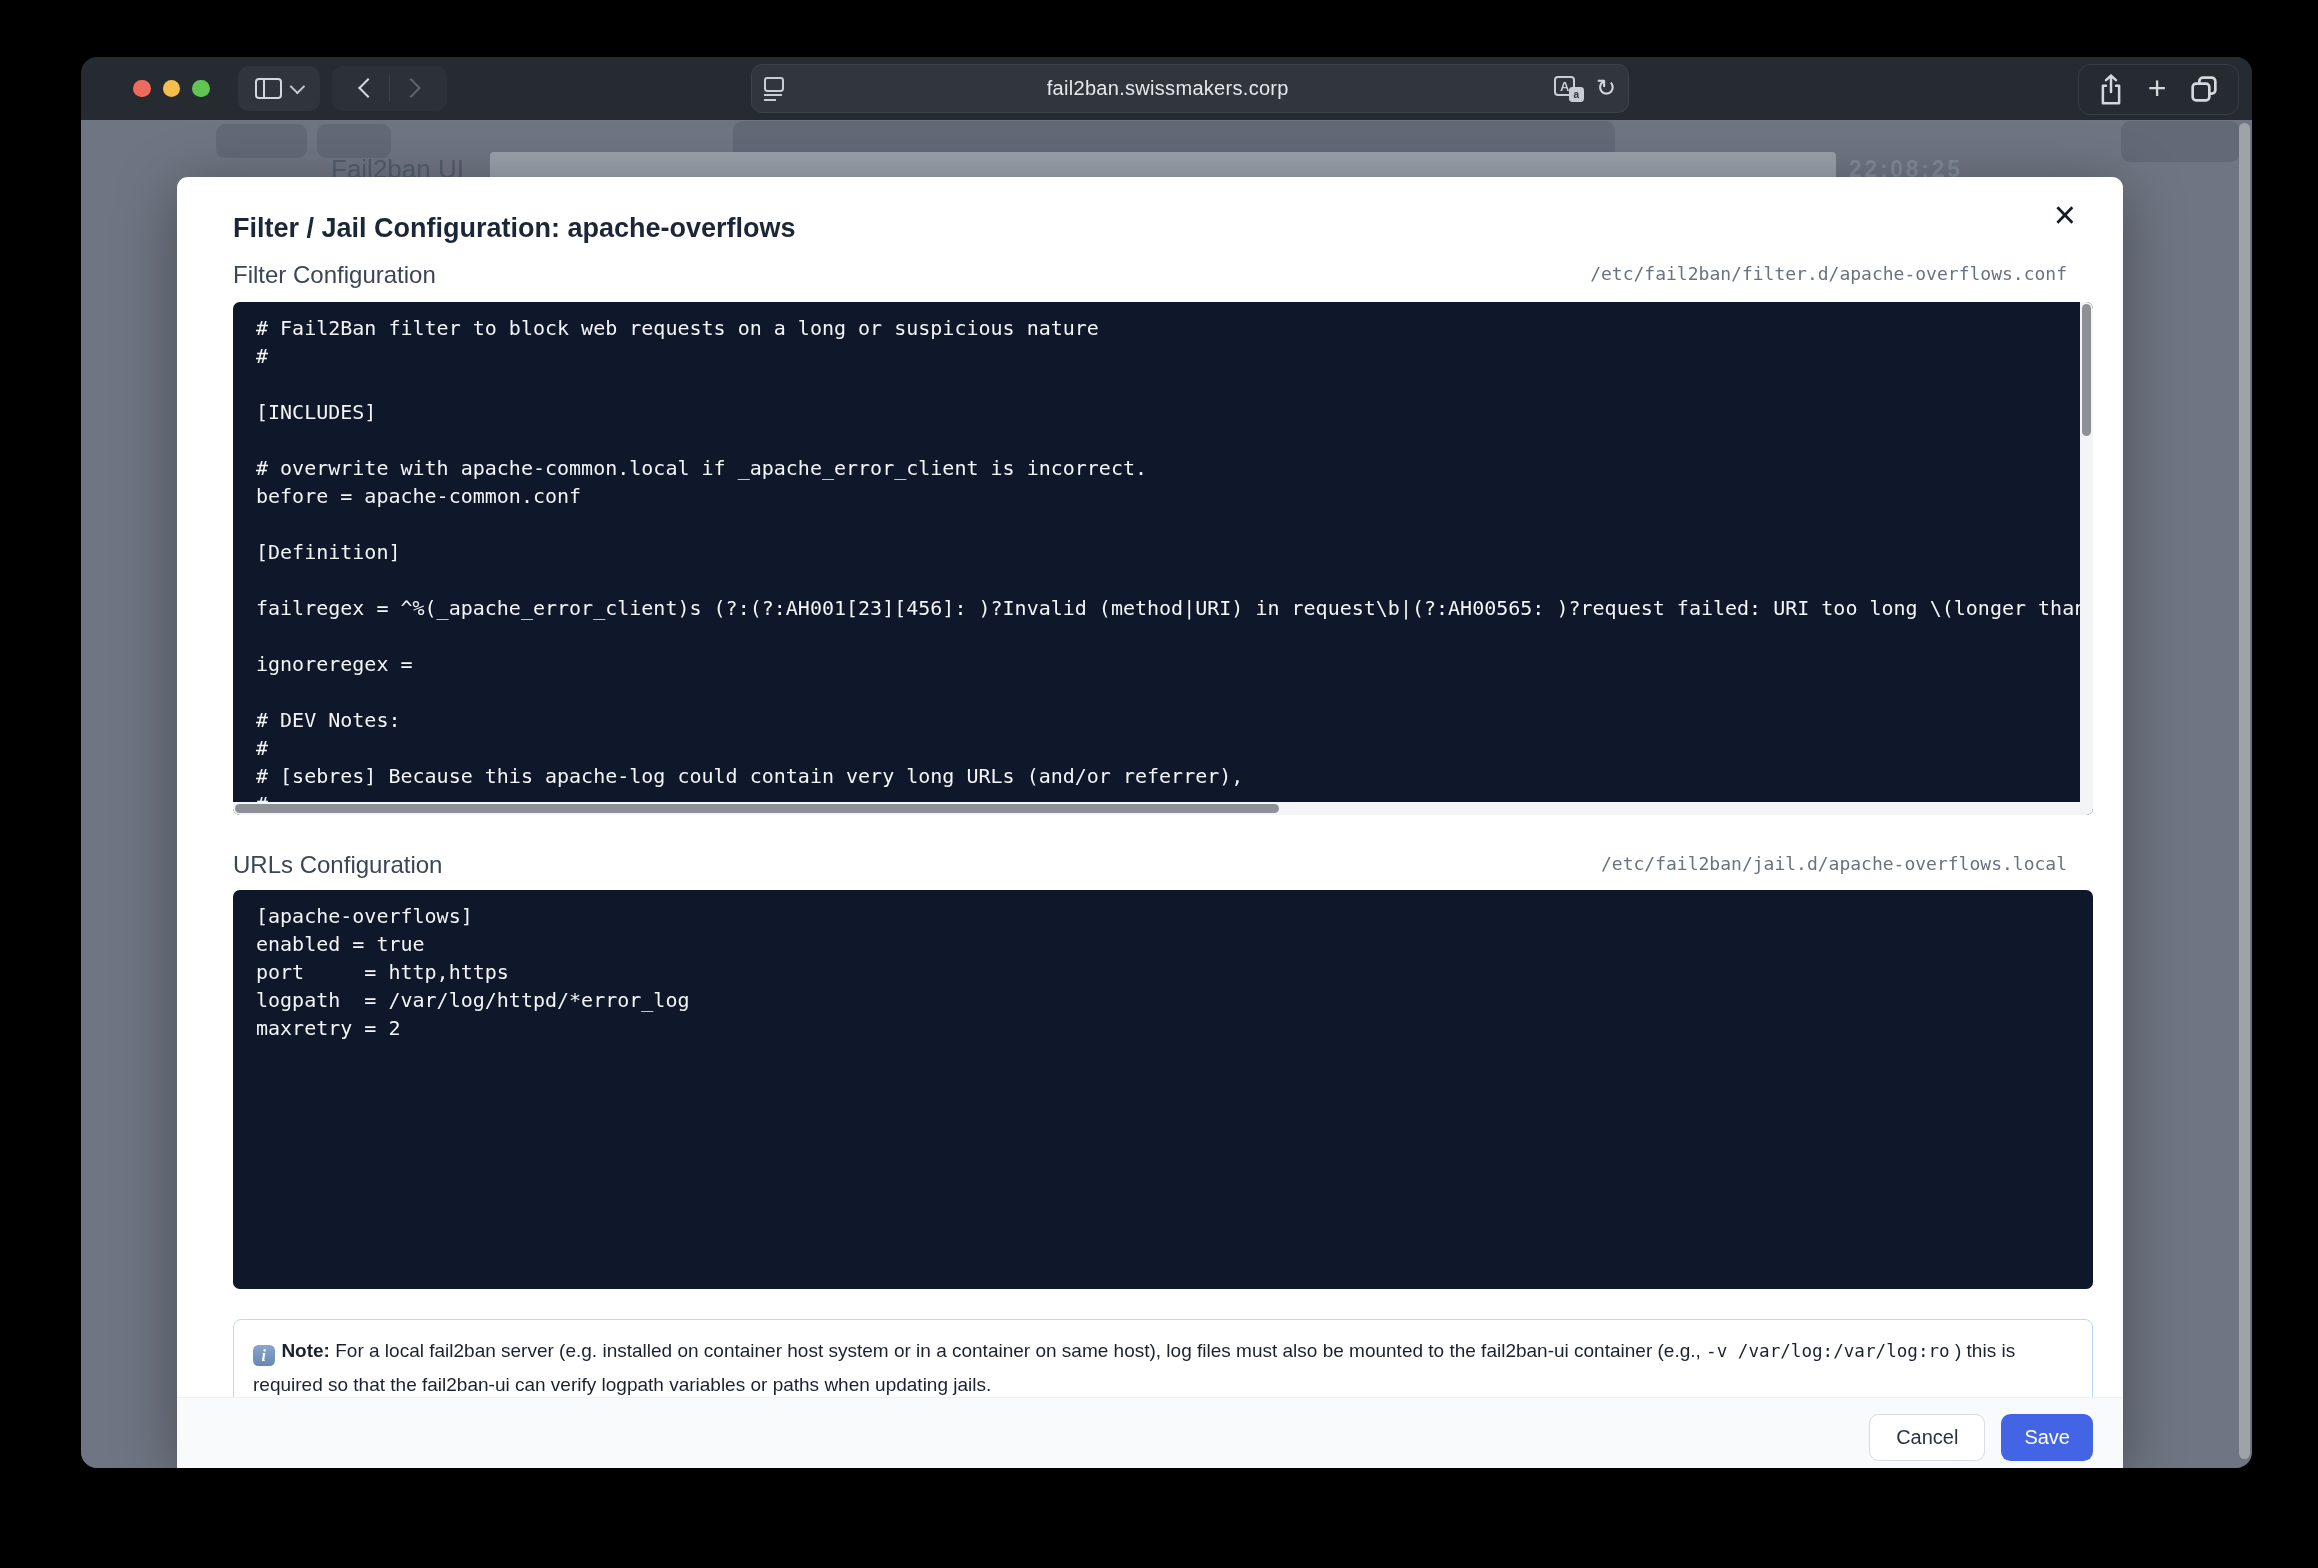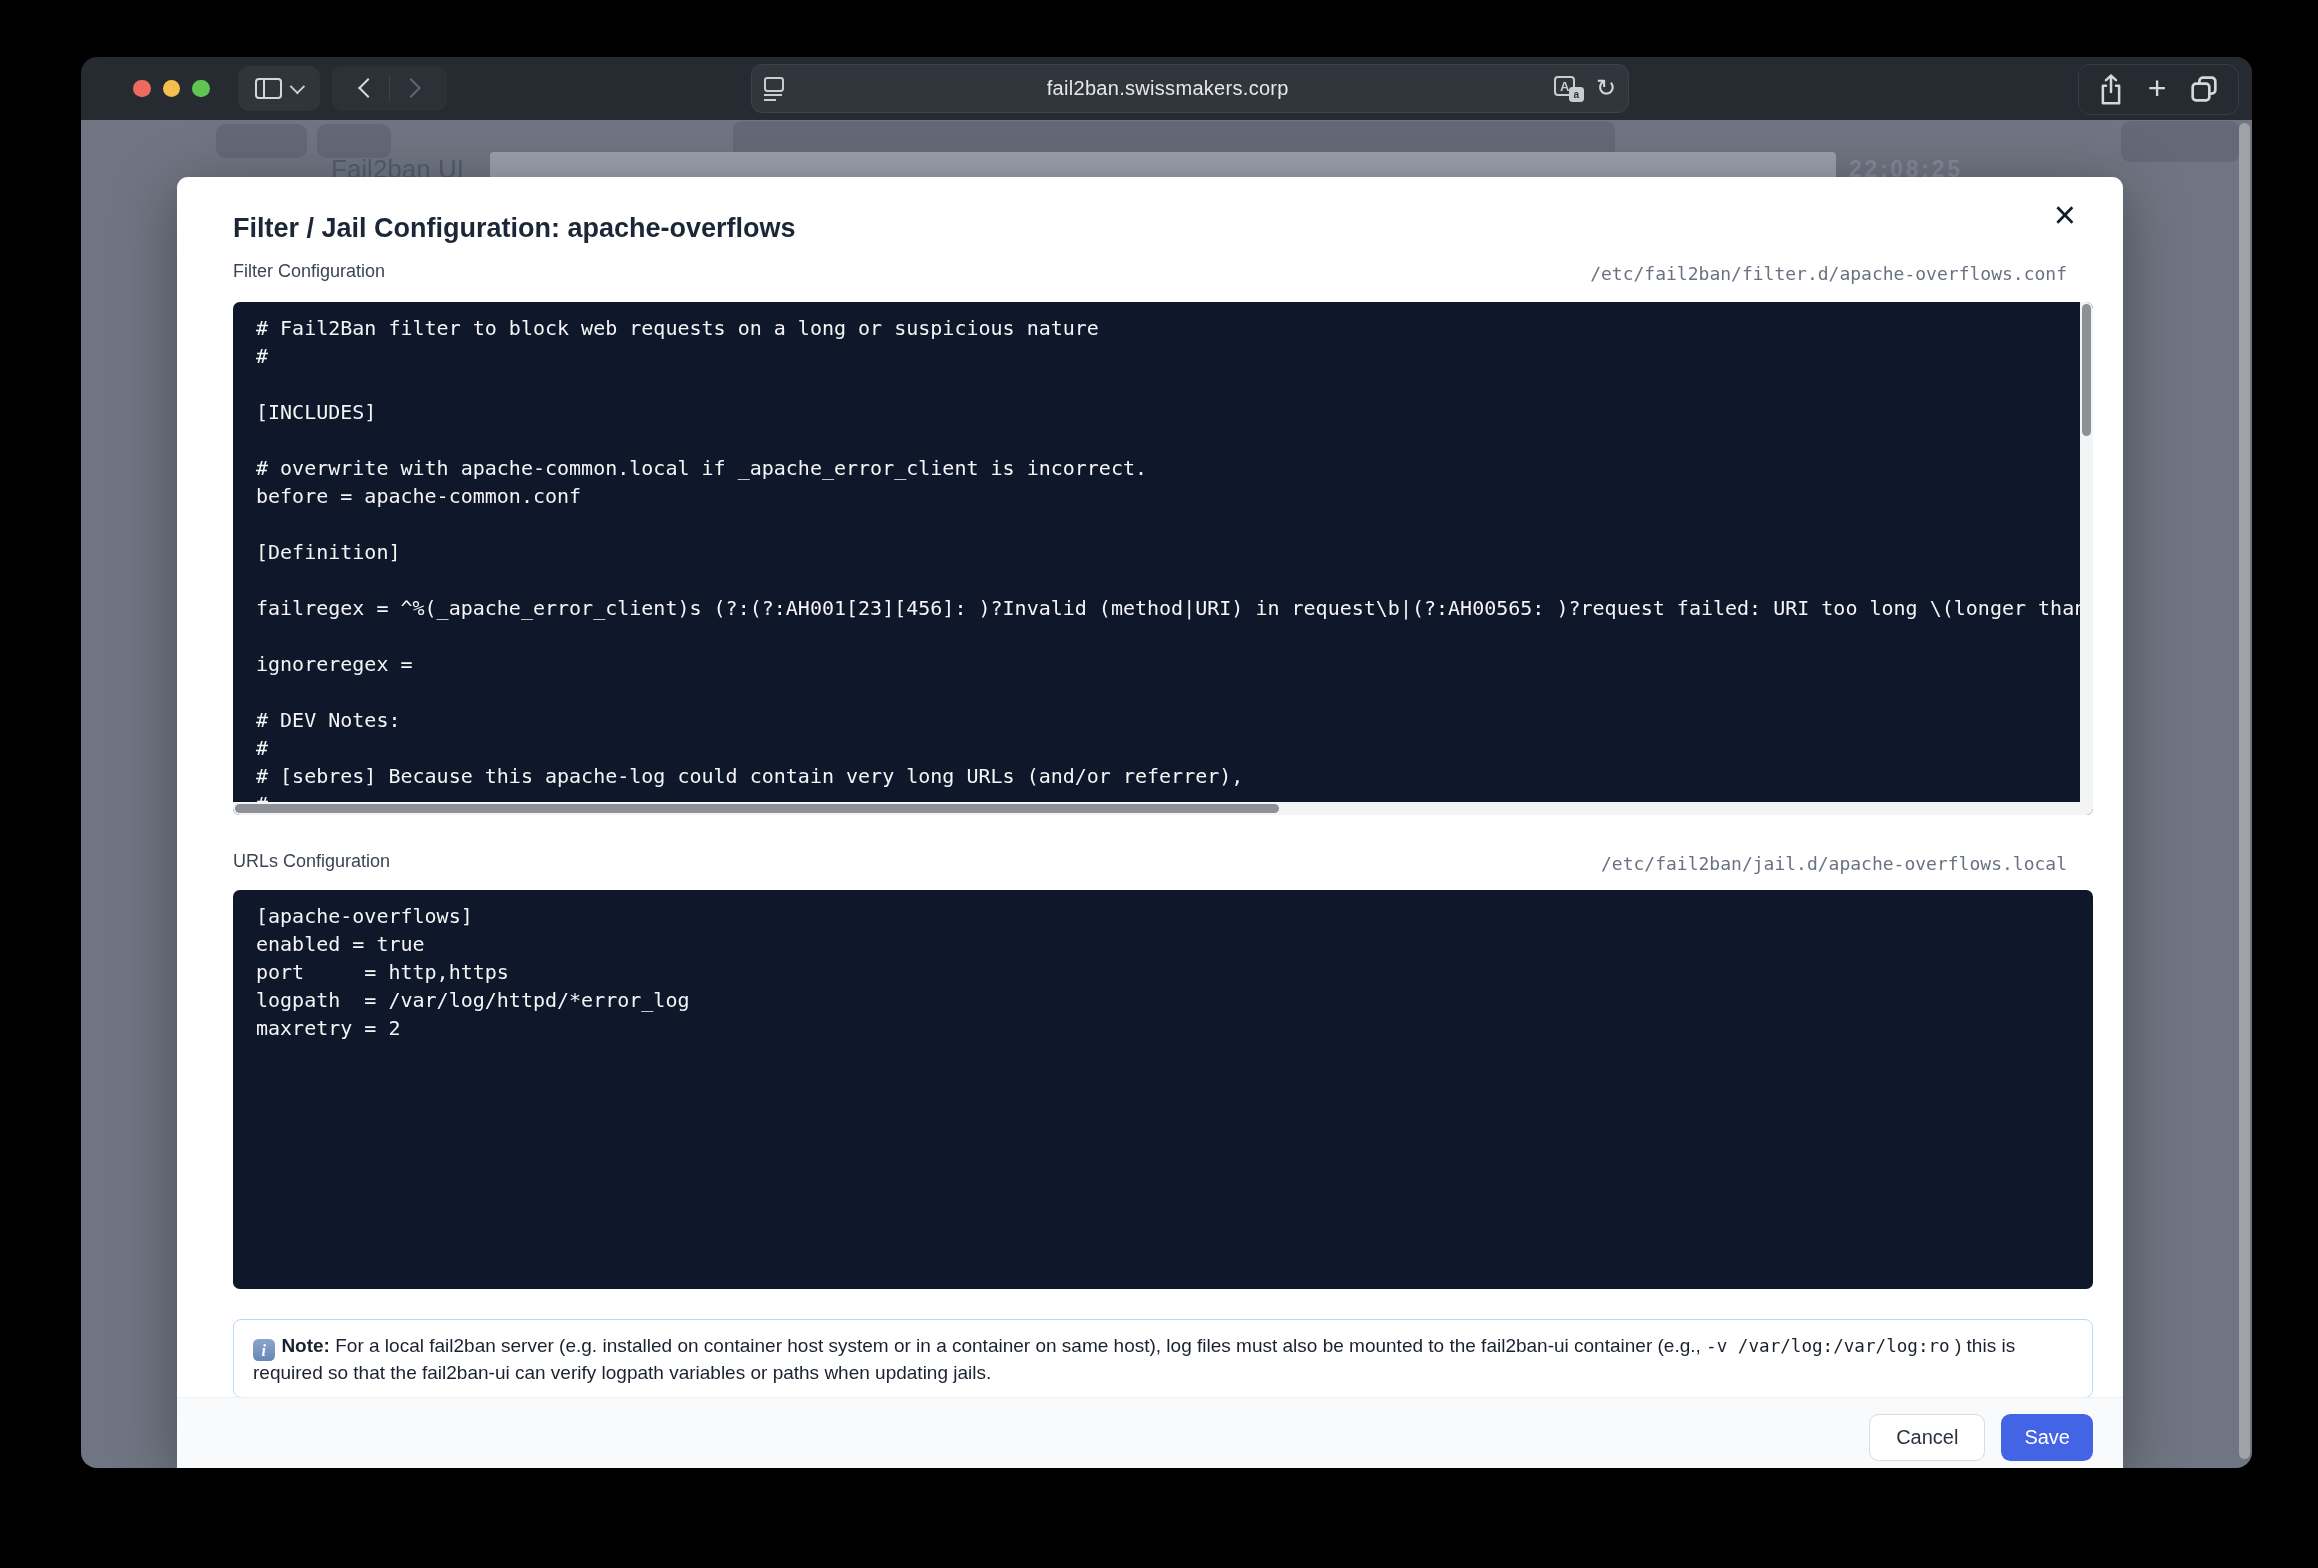--- a/index.html
+++ b/index.html
@@ -48,34 +48,34 @@
   .dim-card{position:absolute;background:rgba(36,45,62,0.16);border-radius:9.5px;}
   .bg-apptitle{position:absolute;left:250px;top:34px;font-size:26px;font-weight:normal;color:#525d6f;}
   .bg-pill{position:absolute;left:409px;top:32px;width:1346px;height:31px;background:#9aa1ac;border-radius:4px;}
   .bg-clock{position:absolute;left:1768px;top:36px;font-size:23px;font-weight:bold;letter-spacing:2.7px;color:#828a98;}
   .page-scroll{position:absolute;right:2px;top:3.4px;width:10.8px;height:1336px;border-radius:5.4px;background:#9fa2a7;}
   
   .modal{position:absolute;left:96px;top:57px;width:1946px;bottom:0;background:#fff;
          border-radius:10.8px 10.8px 0 0;box-shadow:0 12px 61px rgba(0,0,0,0.35);}
   .modal-title{position:absolute;left:56px;top:27px;font-size:27px;font-weight:600;color:#1b2636;margin-top:9px;}
   .modal-close{position:absolute;right:47px;top:17.6px;font-size:38px;color:#121c29;line-height:41px;cursor:default;}
-  .sec-label{position:absolute;left:56px;font-size:18px;font-weight:500;color:#3b4554;}
+  .sec-label{position:absolute;left:56px;font-size:24px;font-weight:500;color:#3b4554;}
   .sec-path{position:absolute;right:56px;font-family:"DejaVu Sans Mono",monospace;font-size:18px;color:#697280;}
   .codebox{position:absolute;left:56px;width:1860px;background:#0f172a;border-radius:6.8px;overflow:hidden;box-sizing:border-box;}
   .codebox pre{margin:0;padding:12px 23px;font-family:"DejaVu Sans Mono",monospace;font-size:20px;
                line-height:28px;color:#f4f5f6;white-space:pre;}
   .f-box{top:125px;height:513px;}
   .j-box{top:713px;height:399px;}
   .vtrack{position:absolute;right:0;top:0;bottom:13.5px;width:13.5px;background:#f3f4f6;}
   .vthumb{position:absolute;right:2px;top:2px;width:9.5px;height:132px;border-radius:4.7px;background:#8d9094;}
   .htrack{position:absolute;left:0;right:13.5px;bottom:0;height:13.5px;background:#f3f4f6;}
   .hthumb{position:absolute;left:2px;top:2px;height:9.5px;width:1044px;border-radius:4.7px;background:#8d9094;}
   .scorner{position:absolute;right:0;bottom:0;width:13.5px;height:13.5px;background:#f3f4f6;}
   .note{position:absolute;left:56px;top:1142px;width:1860px;box-sizing:border-box;border:1.4px solid #b9d9f7;
-        border-radius:8px;background:#fff;padding:13.5px 19px;font-size:19px;line-height:23px;color:#1a2230;}
+        border-radius:8px;background:#fff;padding:13.5px 19px;font-size:19px;line-height:34px;color:#1a2230;}
   .note .info-ic{display:inline-flex;width:21.6px;height:21.6px;border-radius:5.4px;vertical-align:-4px;margin-right:6.8px;
         background:linear-gradient(#8aa6cc,#6787b4);color:#fff;align-items:center;justify-content:center;
         font-family:"Liberation Serif",serif;font-style:italic;font-weight:bold;font-size:16px;}
   .note b{font-weight:bold;}
   .note code{font-family:"DejaVu Sans Mono",monospace;font-size:17.6px;}
   .footer{position:absolute;left:0;right:0;top:1220px;bottom:0;background:#f8fafc;border-top:0.7px solid #eef1f4;
           display:flex;align-items:flex-start;justify-content:flex-end;gap:16px;padding:16px 30px 0 0;box-sizing:border-box;}
   .btn{height:47px;border-radius:9.5px;font-size:20px;font-weight:400;display:flex;align-items:center;
        justify-content:center;box-sizing:border-box;}
   .btn.cancel{background:#fff;border:1.4px solid #d8dbe0;color:#2a3340;padding:0 26px;}

